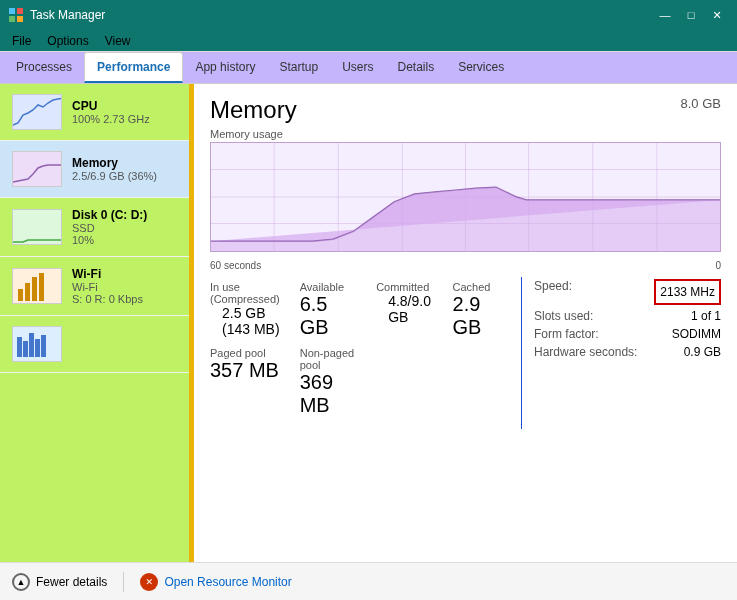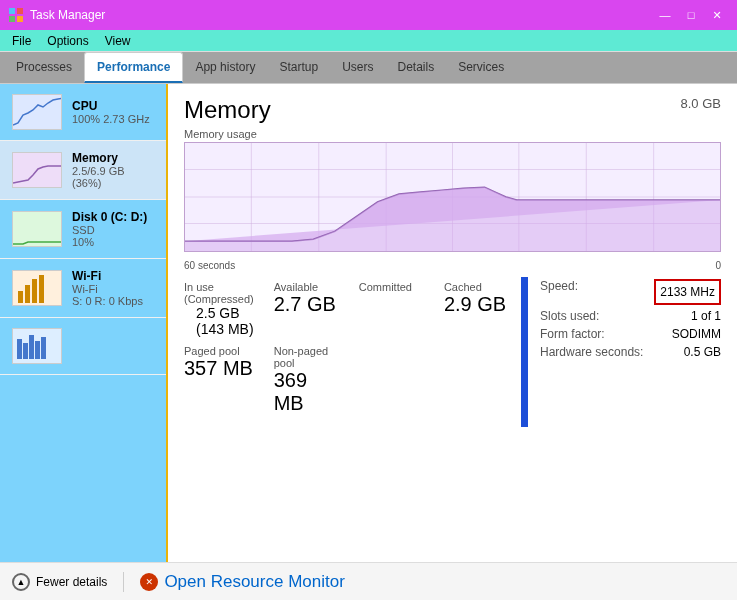--- a/index.html
+++ b/index.html
@@ -5,21 +5,21 @@
     * { margin: 0; padding: 0; box-sizing: border-box; }
     body {
       font-family: 'Segoe UI', sans-serif;
       font-size: 12px;
       background: #f0f0f0;
       width: 737px;
       height: 600px;
       overflow: hidden;
     }
     .title-bar {
-      background: #d946ef;
+      background: #0f766e;
       color: white;
       height: 30px;
       display: flex;
       align-items: center;
       padding: 0 8px;
       justify-content: space-between;
     }
     .title-bar-left {
       display: flex;
       align-items: center;
@@ -39,35 +39,35 @@
       background: transparent;
       border: none;
       color: white;
       cursor: pointer;
       font-size: 11px;
       display: flex;
       align-items: center;
       justify-content: center;
     }
     .menu-bar {
-      background: #5eead4;
+      background: #0f766e;
       border-bottom: 1px solid #ddd;
       height: 22px;
       display: flex;
       align-items: center;
       padding: 0 4px;
     }
     .menu-item {
       padding: 2px 8px;
       cursor: pointer;
       font-size: 12px;
       color: #000;
     }
     .tab-bar {
-      background: #a3a3a3;
+      background: #c4b5fd;
       border-bottom: 1px solid #ccc;
       height: 32px;
       display: flex;
       align-items: stretch;
       padding: 0 4px;
     }
     .tab {
       padding: 6px 12px;
       cursor: pointer;
       font-size: 12px;
@@ -87,23 +87,23 @@
       border-left: 1px solid #ccc;
       border-right: 1px solid #ccc;
       border-radius: 3px 3px 0 0;
     }
     .content {
       display: flex;
       height: calc(600px - 30px - 22px - 32px - 38px);
       background: white;
     }
     .sidebar {
-      width: 168px;
-      border-right: 2px solid #eab308;
-      background: #7dd3fc;
+      width: 194px;
+      border-right: 5px solid #eab308;
+      background: #bef264;
       overflow-y: auto;
     }
     .sidebar-item {
       padding: 10px 12px;
       cursor: pointer;
       display: flex;
       align-items: center;
       gap: 10px;
       border-bottom: 1px solid #f0f0f0;
     }
@@ -197,21 +197,21 @@
       background: #d0b0e0;
       height: 100%;
     }
     .comp-free {
       background: white;
       height: 100%;
       flex: 1;
     }
     .stats-right {
       width: 200px;
-      border-left: 7px solid #1d4ed8;
+      border-left: 1px solid #1d4ed8;
       padding-left: 12px;
     }
     .stats-container {
       display: flex;
       gap: 0;
     }
     .stat-item {
       padding: 4px 12px 4px 0;
     }
     .stat-label {
@@ -256,21 +256,21 @@
       align-items: center;
       gap: 6px;
       cursor: pointer;
       font-size: 12px;
       color: #000;
     }
     .footer-link {
       color: #0066cc;
       text-decoration: none;
       cursor: pointer;
-      font-size: 17px;
+      font-size: 12px;
     }
     .footer-icon-circle {
       width: 18px;
       height: 18px;
       border-radius: 50%;
       border: 2px solid #666;
       display: flex;
       align-items: center;
       justify-content: center;
       font-size: 9px;
@@ -449,24 +449,25 @@
 
     <div class="stats-container">
       <div style="flex:1;">
         <div style="display:grid; grid-template-columns: 1fr 1fr 1fr 1fr; gap: 0 8px; margin-bottom: 8px;">
           <div class="stat-item">
             <div class="stat-label">In use (Compressed)</div>
             <div class="stat-value-small">2.5 GB (143 MB)</div>
           </div>
           <div class="stat-item">
             <div class="stat-label">Available</div>
-            <div class="stat-value">2.7 GB</div>
+            <div class="stat-value">6.5 GB</div>
           </div>
           <div class="stat-item">
             <div class="stat-label">Committed</div>
+            <div class="stat-value-small">4.8/9.0 GB</div>
           </div>
           <div class="stat-item">
             <div class="stat-label">Cached</div>
             <div class="stat-value">2.9 GB</div>
           </div>
           <div class="stat-item">
             <div class="stat-label">Paged pool</div>
             <div class="stat-value">357 MB</div>
           </div>
           <div class="stat-item">
@@ -485,21 +486,21 @@
         <div class="spec-row">
           <span class="spec-label">Slots used:</span>
           <span class="spec-value">1 of 1</span>
         </div>
         <div class="spec-row">
           <span class="spec-label">Form factor:</span>
           <span class="spec-value">SODIMM</span>
         </div>
         <div class="spec-row">
           <span class="spec-label">Hardware seconds:</span>
-          <span class="spec-value">0.5 GB</span>
+          <span class="spec-value">0.9 GB</span>
         </div>
       </div>
     </div>
   </div>
 </div>
 
 <div class="footer">
   <div class="footer-btn">
     <div class="footer-icon-circle">▲</div>
     <span>Fewer details</span>

